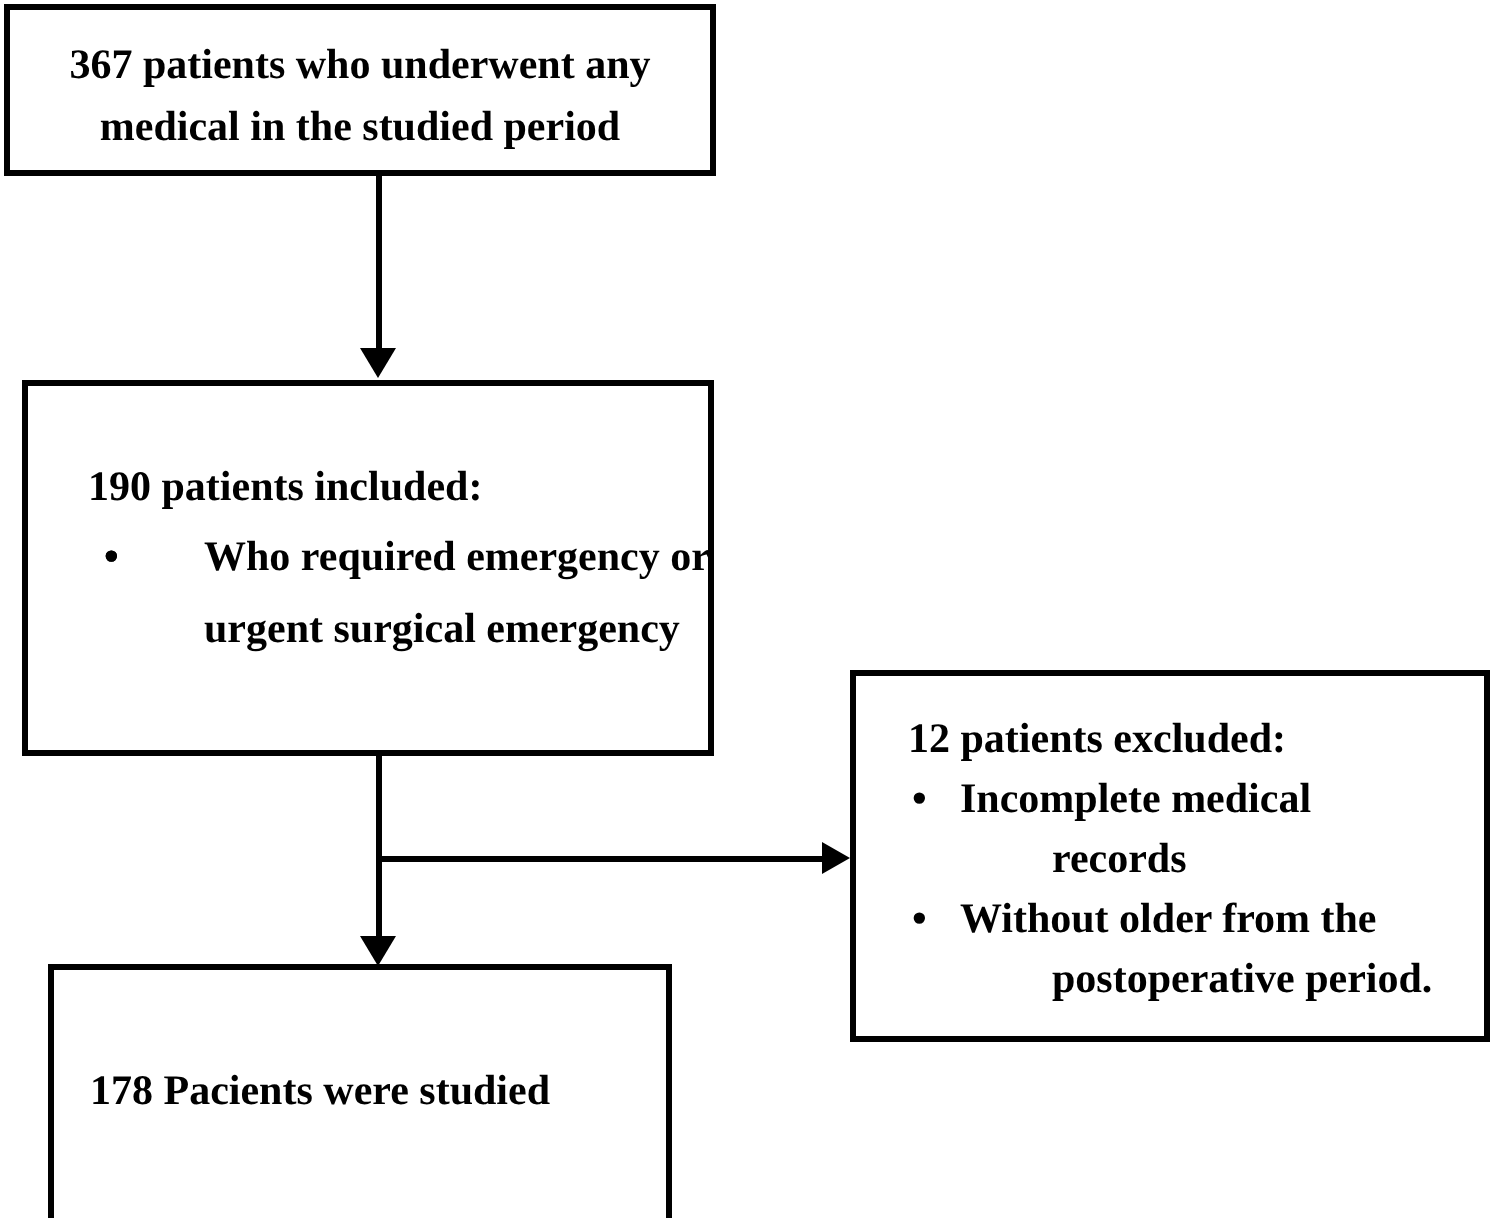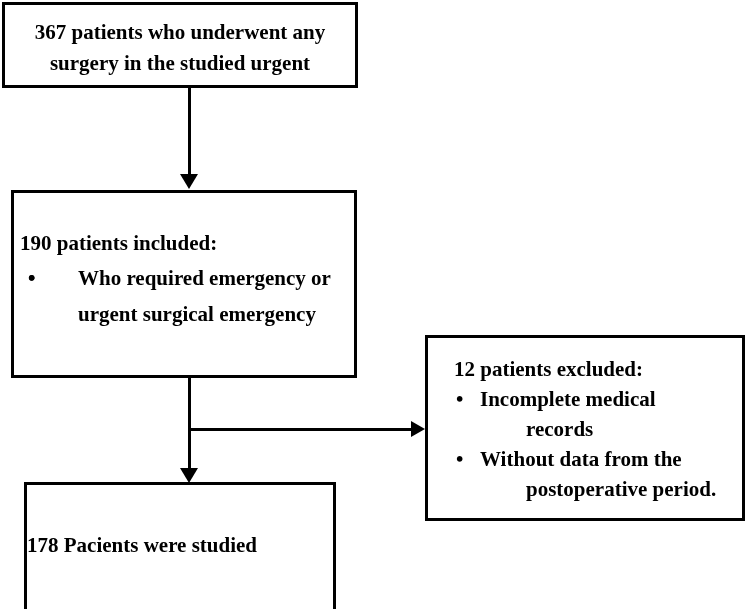--- a/index.html
+++ b/index.html
@@ -39,21 +39,21 @@
   #box-enrolled .box-inner {
     top: 12px;
     text-align: center;
   }
   #box-enrolled .line-text {
     letter-spacing: 0px;
   }
   
   #box-included .box-inner {
     top: 34px;
-    padding-left: 6px;
+    padding-left: 30px;
   }
   #box-included .lead-line {
     font-weight: bold;
     font-size: 21px;
     line-height: 33px;
     white-space: nowrap;
   }
   #box-included ul.bullets {
     list-style: none;
     margin: 0;
@@ -110,20 +110,21 @@
     line-height: 30px;
   }
   #box-excluded ul.bullets li .cont-line {
     display: block;
     white-space: nowrap;
     margin-left: 46px;
   }
   
   #box-studied .box-inner {
     top: 46px;
+    padding-left: 18px;
   }
   #box-studied .line-text {
     font-size: 21px;
     line-height: 28px;
   }
   
   .conn {
     position: absolute;
     background: #000000;
   }
@@ -151,21 +152,21 @@
   }
 </style>
 </head>
 <body>
 
 <div id="flowchart">
 
   <div class="node-box" id="box-enrolled" style="left:2px; top:2px; width:356px; height:86px;">
     <div class="box-inner">
       <div class="line-text">367 patients  who underwent any</div>
-      <div class="line-text">surgery in the studied urgent</div>
+      <div class="line-text">medical in the studied period</div>
     </div>
   </div>
 
   <div class="conn conn-v" id="conn-enrolled-included" style="left:188px; top:88px; height:88px;"></div>
   <div class="arrow-down" id="arrow-enrolled-included" style="left:180px; top:174px;"></div>
 
   <div class="node-box" id="box-included" style="left:11px; top:190px; width:346px; height:188px;">
     <div class="box-inner">
       <div class="lead-line">190 patients included:</div>
       <ul class="bullets">
@@ -191,21 +192,21 @@
     <div class="box-inner">
       <div class="lead-line">12 patients excluded:</div>
       <ul class="bullets">
         <li>
           <span class="bullet-dot">•</span>
           <span>Incomplete medical</span>
           <span class="cont-line">records</span>
         </li>
         <li>
           <span class="bullet-dot">•</span>
-          <span>Without data from the</span>
+          <span>Without older from the</span>
           <span class="cont-line">postoperative period.</span>
         </li>
       </ul>
     </div>
   </div>
 
   <div class="node-box" id="box-studied" style="left:24px; top:482px; width:312px; height:130px;">
     <div class="box-inner">
       <div class="line-text">178 Pacients were studied</div>
     </div>

